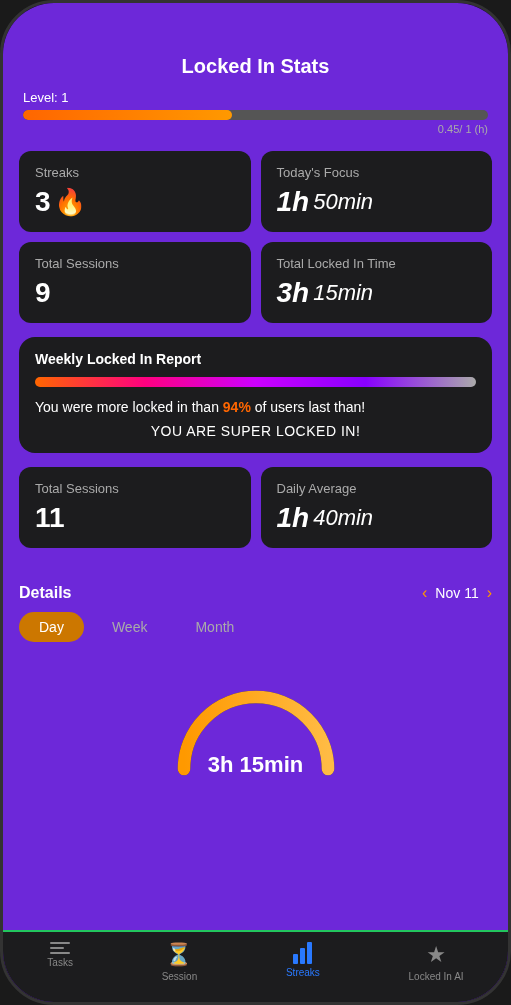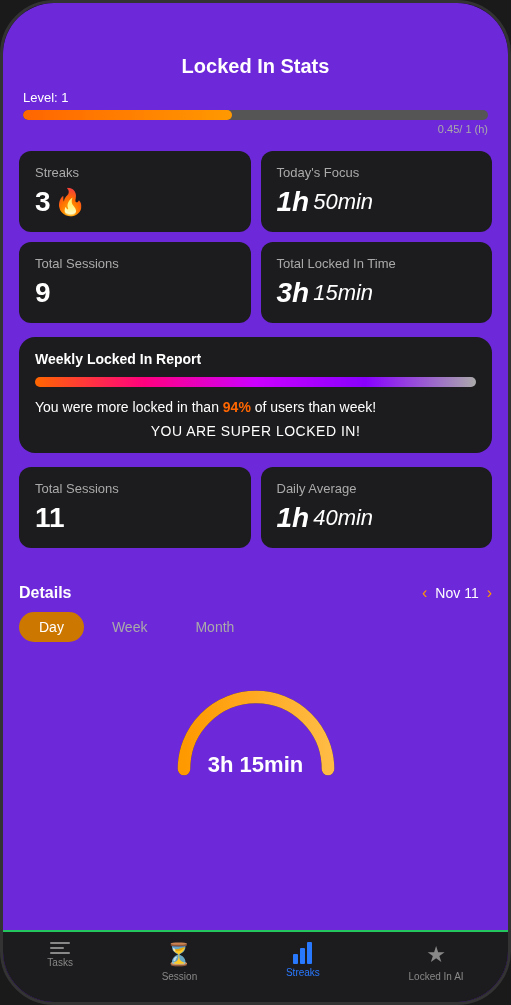--- a/index.html
+++ b/index.html
@@ -343,21 +343,21 @@
           <span style="font-style:italic; font-weight:700;">3h</span>
           <span class="unit" style="font-style:italic;">15min</span>
         </div>
       </div>
     </div>
 
     <div class="weekly-section">
       <div class="weekly-title">Weekly Locked In Report</div>
       <div class="weekly-bar"></div>
       <div class="weekly-text">
-        <span>You were more locked in than </span><span class="percent">94%</span><span> of  users than week!</span>
+        <span>You were more locked in than </span><span class="percent">94%</span><span> of  users last than!</span>
       </div>
       <div class="weekly-super">YOU ARE SUPER LOCKED IN!</div>
     </div>
 
     <div class="weekly-stats-grid">
       <div class="stat-card">
         <div class="stat-label">Total Sessions</div>
         <div class="stat-value">
           <span>11</span>
         </div>

